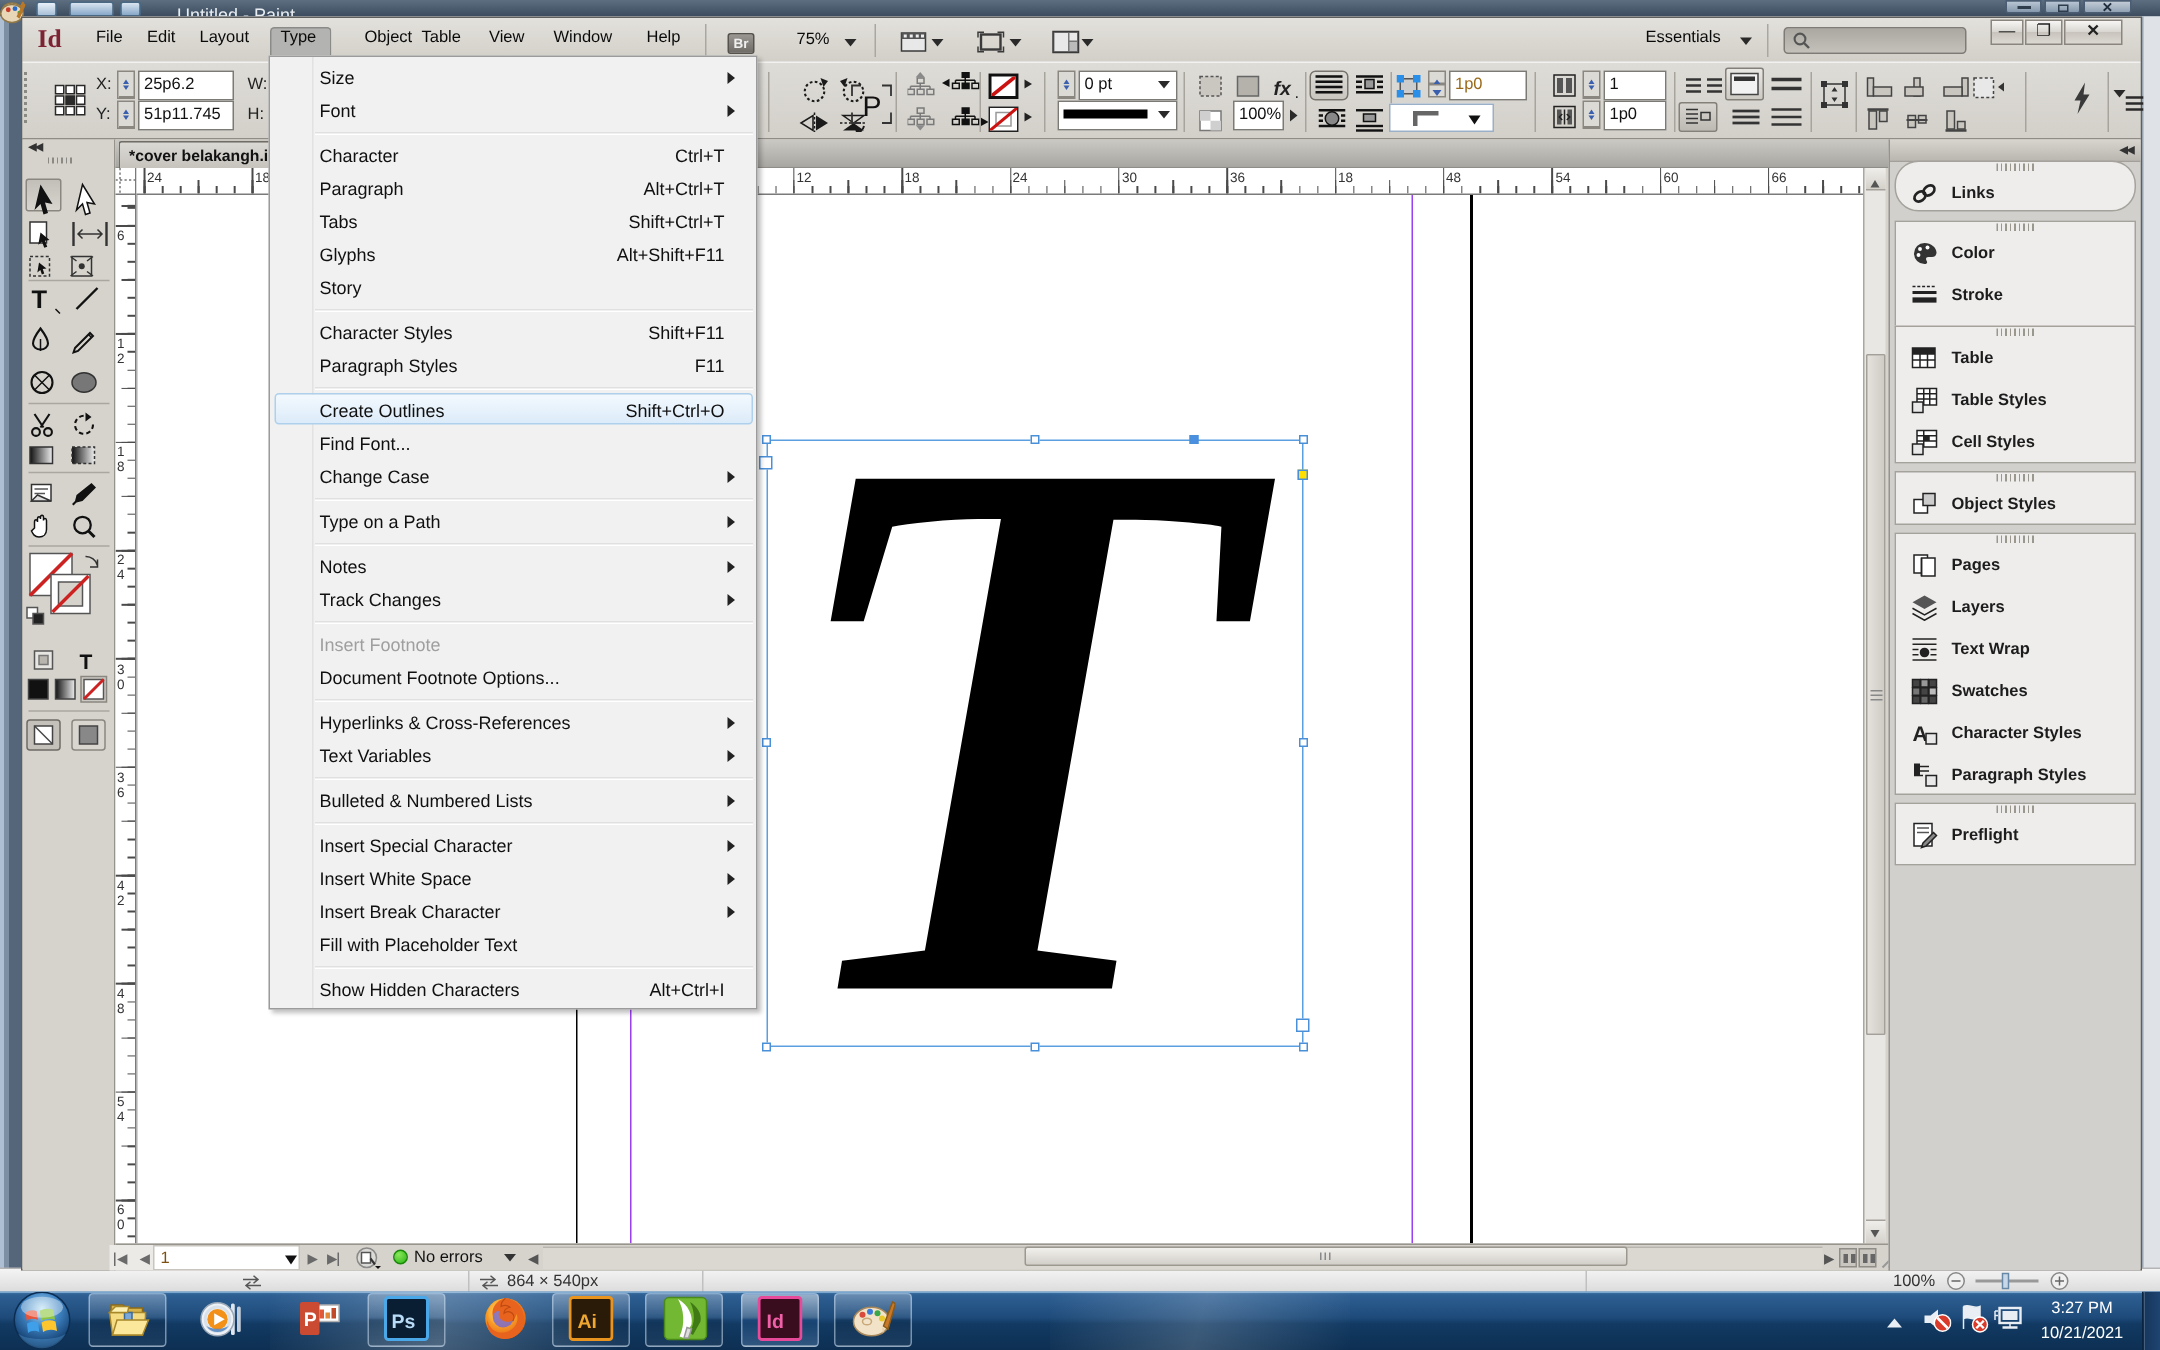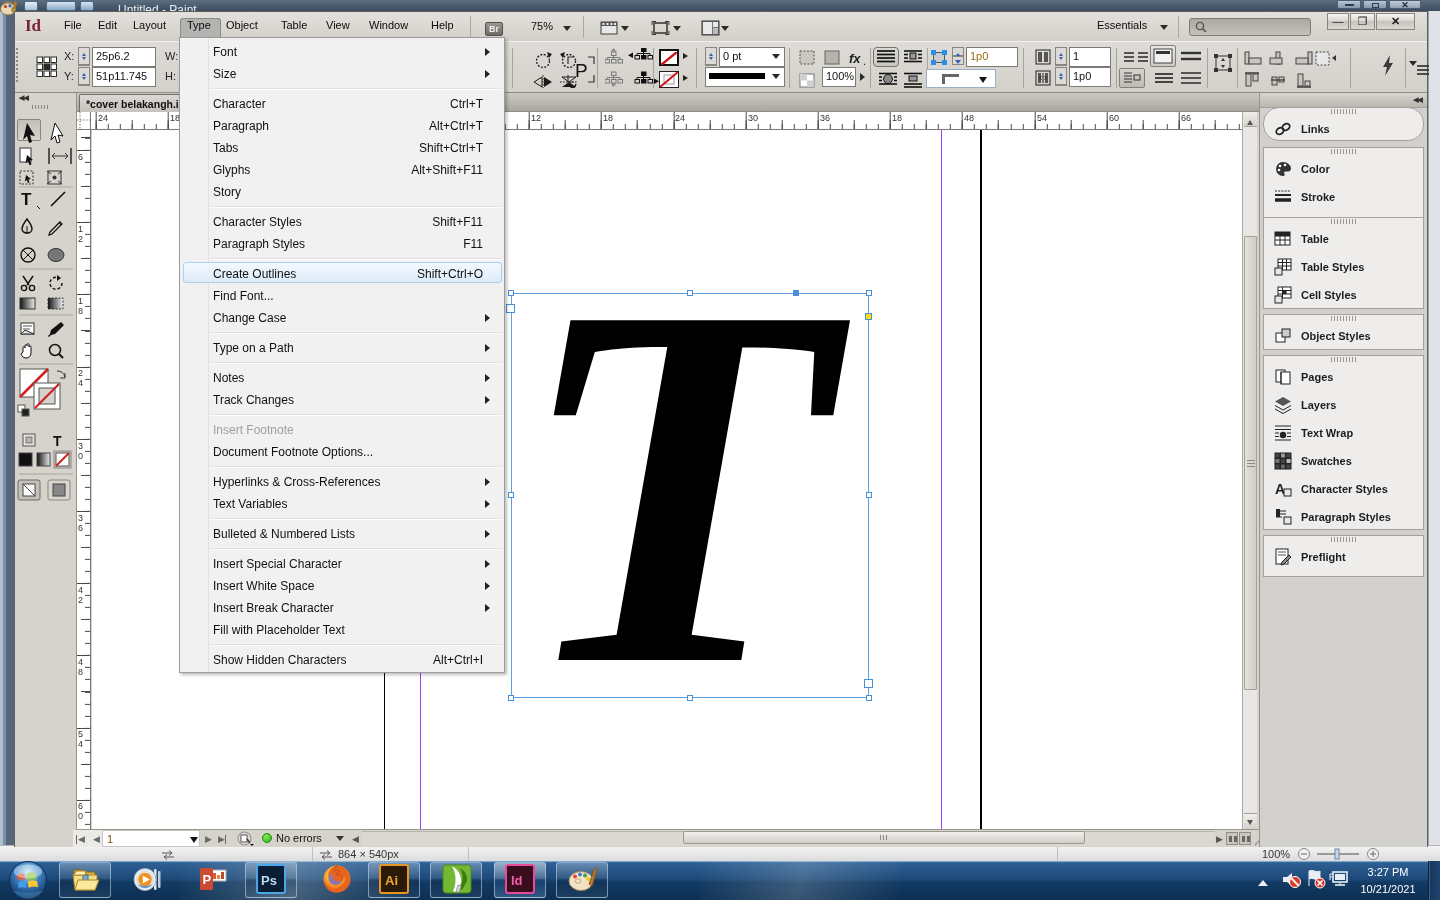--- a/index.html
+++ b/index.html
@@ -129,21 +129,21 @@
 </div>
 
 <div class="abs" id="win">
   <div class="abs" id="tbar">
     <div class="mi" style="left:10px;top:4px;font-family:'Liberation Serif',serif;font-weight:bold;font-size:17px;color:#7c2433;">Id</div>
     <div class="mi" style="left:49px;">File</div>
     <div class="mi" style="left:83px;">Edit</div>
     <div class="mi" style="left:118px;">Layout</div>
     <div id="typebtn" class="abs"></div>
     <div class="mi" style="left:172px;">Type</div>
-    <div class="mi" style="left:211px;">Object</div>
+    <div class="mi" style="left:228px;">Object</div>
     <div class="mi" style="left:266px;">Table</div>
     <div class="mi" style="left:311px;text-align:center;">View</div>
     <div class="mi" style="left:354px;">Window</div>
     <div class="mi" style="left:416px;">Help</div>
     <div class="abs" style="left:455px;top:4px;width:1px;height:22px;background:#aaa7a1;"></div>
     <div class="abs" style="left:470px;top:10px;width:18px;height:14px;background:linear-gradient(#9a9793,#6f6c68);border:1px solid #55524e;border-radius:2px;color:#f0f0f0;font-size:9px;font-weight:bold;text-align:center;line-height:13px;">Br</div>
     <div class="mi" style="left:516px;top:8px;">75%</div>
     <div class="abs" style="left:548px;top:14px;border:4px solid transparent;border-top:5px solid #2a2a2a;"></div>
     <div class="abs" style="left:568px;top:4px;width:1px;height:22px;background:#aaa7a1;"></div>
     <svg class="abs" style="left:585px;top:8px;" width="19" height="16">
@@ -857,25 +857,25 @@
               <line x1="4" y1="7" x2="12" y2="7" stroke="#555"></line>
               <path d="M8 14l7-7 2 2-7 7-3 1z" fill="#888" stroke="#222"></path>
             </svg>
             <span class="plabel">Preflight</span>
           </div>
     </div>
   </div>
   <div class="abs" id="menu">
     <div class="gut"></div>
     <div class="mrow">
+          <span class="t">Size</span>
+          <span class="a"></span>
+        </div>
+    <div class="mrow">
           <span class="t">Font</span>
-          <span class="a"></span>
-        </div>
-    <div class="mrow">
-          <span class="t">Size</span>
           <span class="a"></span>
         </div>
     <div class="msep"></div>
     <div class="mrow">
           <span class="t">Character</span>
           <span class="s">Ctrl+T</span>
         </div>
     <div class="mrow">
           <span class="t">Paragraph</span>
           <span class="s">Alt+Ctrl+T</span>

